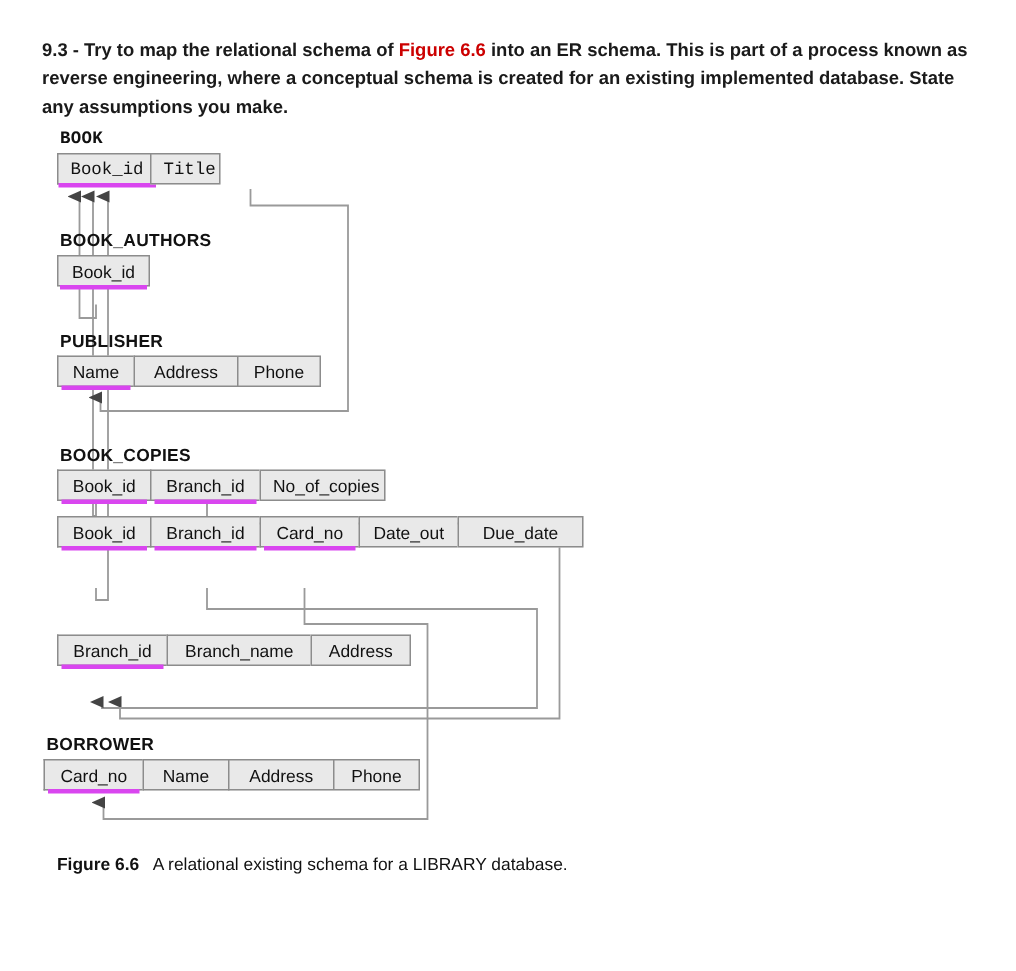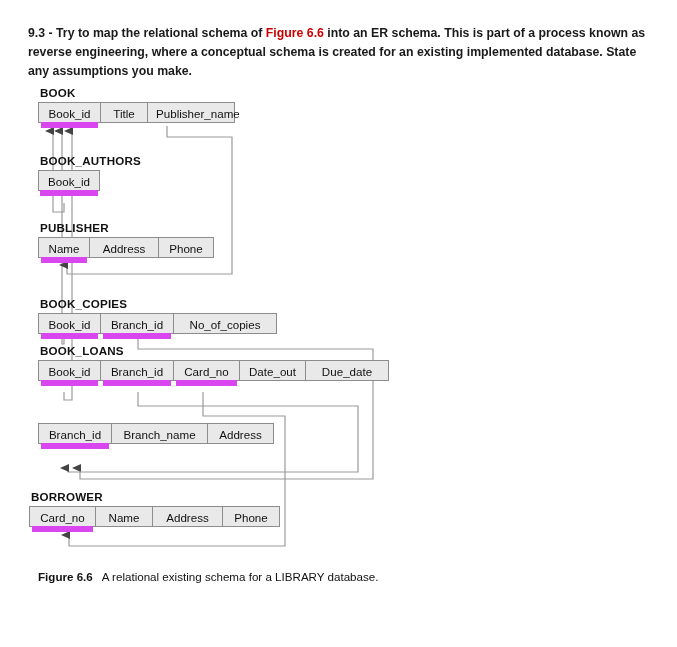--- a/index.html
+++ b/index.html
@@ -40,21 +40,21 @@
     font-size:11.6px;
     color:#111;
     text-align:center;
     box-sizing:border-box;
     white-space:nowrap;
     position:relative;
   }
   .col:last-child{border-right:1px solid #8c8c8c;}
   .col .lbl{display:inline-block;padding:0 8px;}
   .col.pk .lbl{
-    border-bottom:6px solid #d946ef;
+    border-bottom:3px solid #d946ef;
     line-height:16px;
     padding-bottom:0px;
   }
 </style>
 </head>
 <body>
 
 <div id="page">
 
   <p class="question"><span>9.3 - Try to map the relational schema of </span><span class="figref">Figure 6.6</span><span> into an ER schema. This is part of a process known as reverse engineering, where a conceptual schema is created for an existing implemented database. State any assumptions you make.</span></p>
@@ -78,26 +78,25 @@
         <path d="M167,126 L167,137 L232,137 L232,274 L67,274 L67,265" marker-end="url(#ah)"></path>
 
         <path d="M138,336 L138,349 L373,349 L373,479 L80,479 L80,468" marker-end="url(#ah)"></path>
 
         <path d="M138,392 L138,406 L358,406 L358,472 L68,472 L68,468" marker-end="url(#ah)"></path>
 
         <path d="M203,392 L203,416 L285,416 L285,546 L69,546 L69,535" marker-end="url(#ah)"></path>
       </g>
     </svg>
 
-    <div class="table-block" style="left:38px;top:86px;">
+    <div class="table-block" style="left:38px;top:86px;font-family:Liberation Mono, monospace;">
       <div class="table-title">BOOK</div>
       <div class="cols">
         <div class="col pk" style="width:62px"><span class="lbl">Book_id</span></div>
         <div class="col" style="width:47px"><span class="lbl">Title</span></div>
-        <div class="col" style="width:88px"><span class="lbl">Publisher_name</span></div>
       </div>
     </div>
 
     <div class="table-block" style="left:38px;top:154px;">
       <div class="table-title">BOOK_AUTHORS</div>
       <div class="cols">
         <div class="col pk" style="width:62px"><span class="lbl">Book_id</span></div>
       </div>
     </div>
 
@@ -108,26 +107,25 @@
         <div class="col" style="width:69px"><span class="lbl">Address</span></div>
         <div class="col" style="width:56px"><span class="lbl">Phone</span></div>
       </div>
     </div>
 
     <div class="table-block" style="left:38px;top:297px;">
       <div class="table-title">BOOK_COPIES</div>
       <div class="cols">
         <div class="col pk" style="width:62px"><span class="lbl">Book_id</span></div>
         <div class="col pk" style="width:73px"><span class="lbl">Branch_id</span></div>
-        <div class="col" style="width:104px"><span class="lbl">No_of_copies</span></div>
+        <div class="col" style="width:84px"><span class="lbl">No_of_copies</span></div>
       </div>
     </div>
 
     <div class="table-block" style="left:38px;top:344px;">
-      <div class="table-title">BOOK_LOANS</div>
       <div class="cols">
         <div class="col pk" style="width:62px"><span class="lbl">Book_id</span></div>
         <div class="col pk" style="width:73px"><span class="lbl">Branch_id</span></div>
         <div class="col pk" style="width:66px"><span class="lbl">Card_no</span></div>
         <div class="col" style="width:66px"><span class="lbl">Date_out</span></div>
         <div class="col" style="width:84px"><span class="lbl">Due_date</span></div>
       </div>
     </div>
 
     <div class="table-block" style="left:38px;top:423px;">

